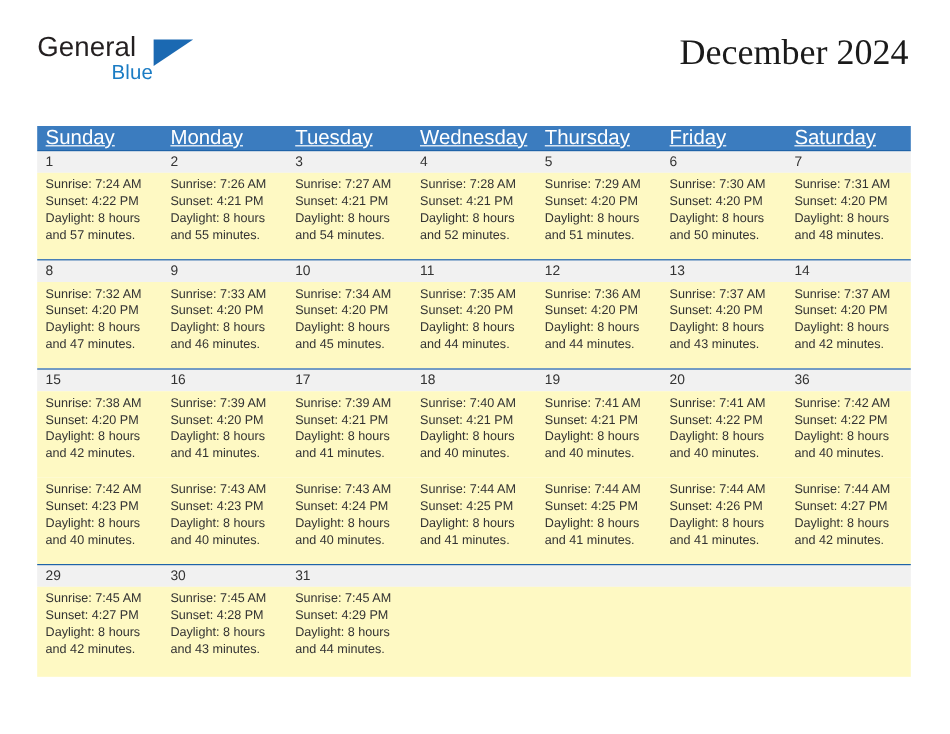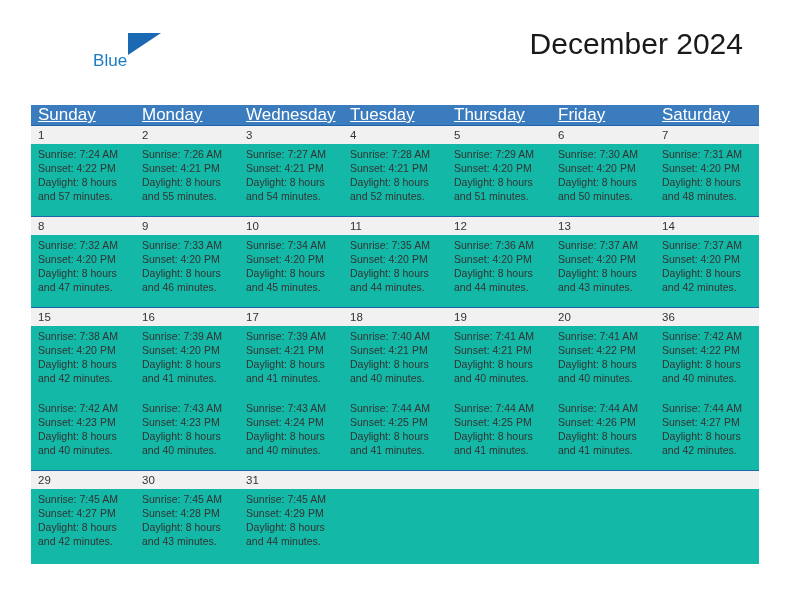--- a/index.html
+++ b/index.html
@@ -58,23 +58,24 @@
     position: absolute;
     left: 62px;
     top: 25px;
     font-size: 17px;
     color: #1b7cc4;
     letter-spacing: 0.1px;
   }
 
   .title-block {
     position: absolute;
-    right: 16px;
+    right: 2px;
     top: 0;
     text-align: right;
+    font-family: Liberation Serif, serif;
   }
   .cal-title {
     font-size: 30px;
     color: #1a1a1a;
     line-height: 36px;
     white-space: nowrap;
   }
   .cal-subtitle {
     font-size: 15px;
     color: #1a1a1a;
@@ -111,21 +112,21 @@
     position: relative;
   }
   .week-numbers {
     display: flex;
     background: #f1f1f1;
     border-top: 1.5px solid #1f63a8;
     height: 18px;
   }
   .week-body {
     display: flex;
-    background: #14b8a6;
+    background: #fef9c3;
     height: 72px;
   }
   .week.last .week-body {
     height: 75px;
   }
   .daynum {
     flex: 1 1 0;
     font-size: 11.5px;
     line-height: 18px;
     color: #333333;
@@ -145,36 +146,37 @@
   }
 </style>
 </head>
 <body>
 
 <div class="page">
 
   <div class="header">
 
     <div class="brand">
+      <span class="brand-general">General</span>
       <span class="brand-triangle"></span>
       <span class="brand-blue">Blue</span>
     </div>
 
     <div class="title-block">
       <div class="cal-title">December 2024</div>
     </div>
 
   </div>
 
   <div class="calendar">
     <div class="weekday-row">
       <div class="weekday">Sunday</div>
       <div class="weekday">Monday</div>
+      <div class="weekday">Tuesday</div>
       <div class="weekday">Wednesday</div>
-      <div class="weekday">Tuesday</div>
       <div class="weekday">Thursday</div>
       <div class="weekday">Friday</div>
       <div class="weekday">Saturday</div>
     </div>
 
     <div class="week">
       <div class="week-numbers">
         <div class="daynum">1</div>
         <div class="daynum">2</div>
         <div class="daynum">3</div>

